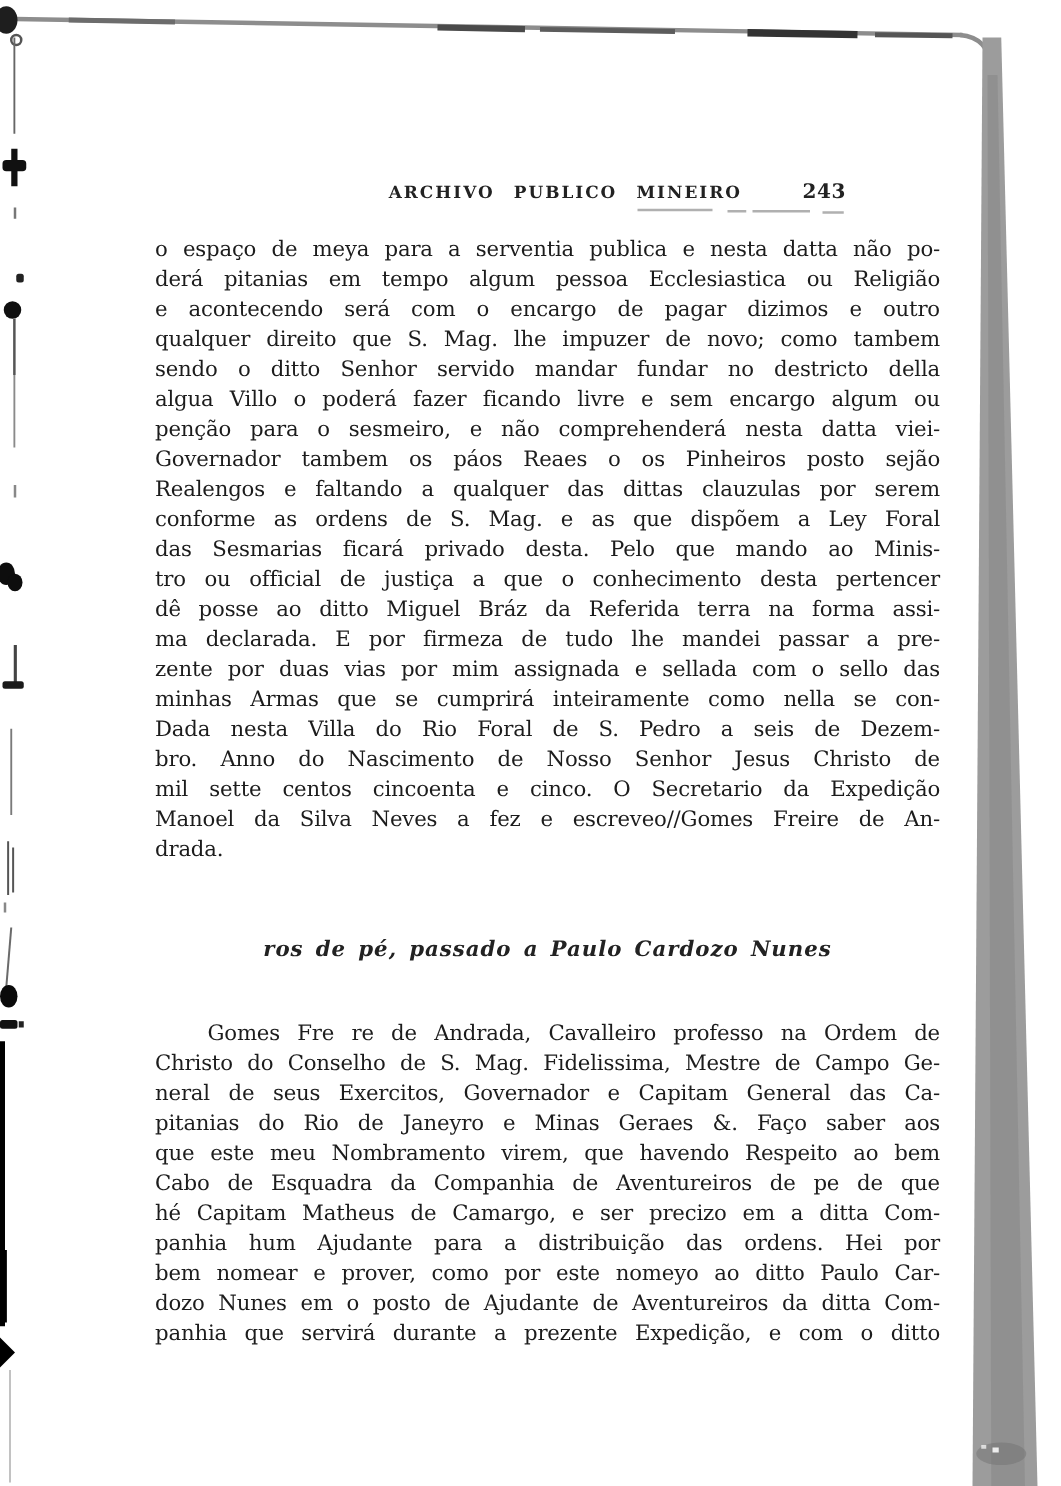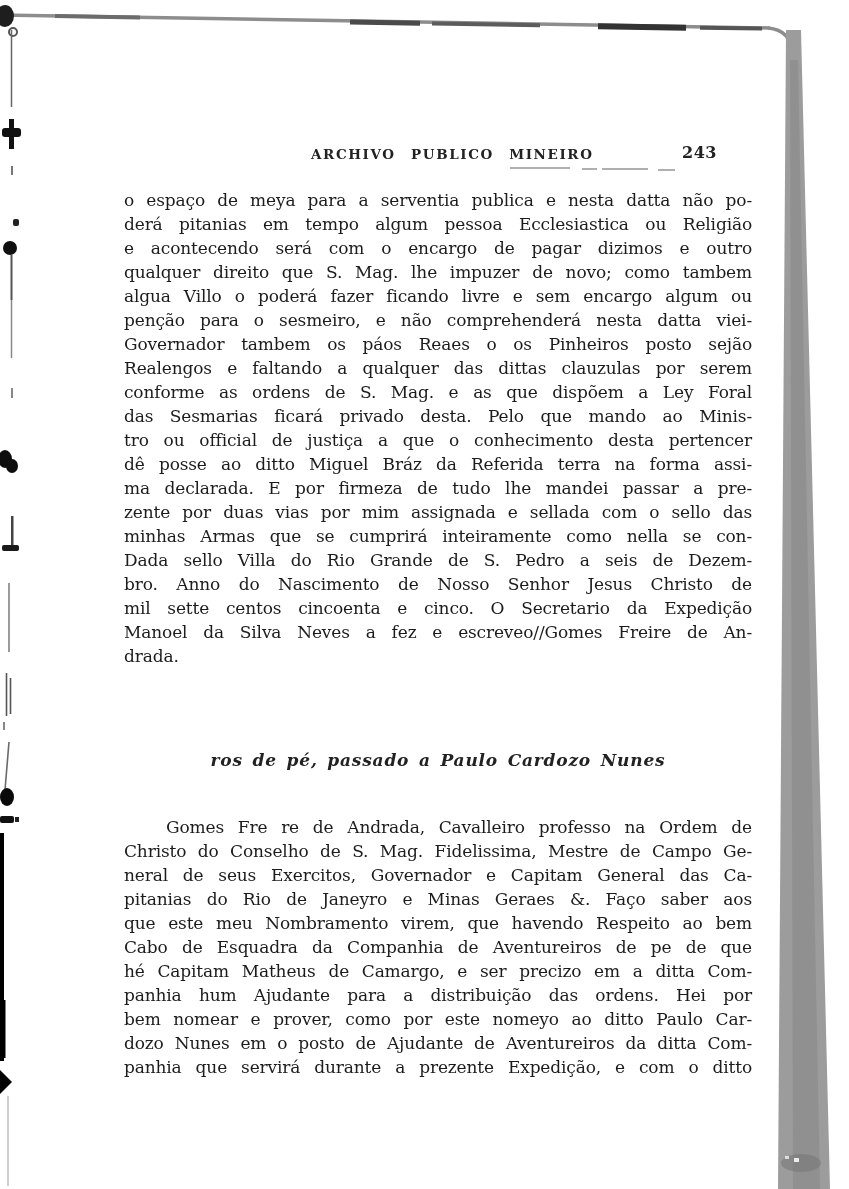--- a/index.html
+++ b/index.html
@@ -12,21 +12,21 @@
     color:#1c1c1c;
   }
   
   .header-title{
     position:absolute;left:311px;top:146px;width:210px;
     font-size:13.5px;font-weight:bold;
     letter-spacing:1.6px;word-spacing:9px;
     white-space:nowrap;color:#222;
   }
   .page-number{
-    position:absolute;left:682px;top:143px;
+    position:absolute;left:642px;top:143px;
     font-size:16px;font-weight:bold;color:#222;
     letter-spacing:0.5px;
   }
   .underline-artifact{position:absolute;height:2px;background:#b0b0b0;top:167px;}
   .u1{left:510px;width:60px;}
   .u2{left:582px;width:15px;top:168px;}
   .u3{left:602px;width:46px;top:168px;}
   .u4{left:658px;width:17px;top:169px;}
 
   
@@ -62,32 +62,33 @@
   <div class="underline-artifact u1"></div>
   <div class="underline-artifact u2"></div>
   <div class="underline-artifact u3"></div>
   <div class="underline-artifact u4"></div>
 
   <div class="textblock para1">
       <div class="line">o espaço de meya para a serventia publica e nesta datta não po-</div>
       <div class="line">derá pitanias em tempo algum pessoa Ecclesiastica ou Religião</div>
       <div class="line">e acontecendo será com o encargo de pagar dizimos e outro</div>
       <div class="line">qualquer direito que S. Mag. lhe impuzer de novo; como tambem</div>
+      <div class="line">sendo o ditto Senhor servido mandar fundar no destricto della</div>
       <div class="line">algua Villo o poderá fazer ficando livre e sem encargo algum ou</div>
       <div class="line">penção para o sesmeiro, e não comprehenderá nesta datta viei-</div>
       <div class="line">Governador tambem os páos Reaes o os Pinheiros posto sejão</div>
       <div class="line">Realengos e faltando a qualquer das dittas clauzulas por serem</div>
       <div class="line">conforme as ordens de S. Mag. e as que dispõem a Ley Foral</div>
       <div class="line">das Sesmarias ficará privado desta. Pelo que mando ao Minis-</div>
       <div class="line">tro ou official de justiça a que o conhecimento desta pertencer</div>
       <div class="line">dê posse ao ditto Miguel Bráz da Referida terra na forma assi-</div>
       <div class="line">ma declarada. E por firmeza de tudo lhe mandei passar a pre-</div>
       <div class="line">zente por duas vias por mim assignada e sellada com o sello das</div>
       <div class="line">minhas Armas que se cumprirá inteiramente como nella se con-</div>
-      <div class="line">Dada sello Villa do Rio Grande de S. Pedro a seis de Dezem-</div>
+      <div class="line">Dada nesta Villa do Rio Foral de S. Pedro a seis de Dezem-</div>
       <div class="line">bro. Anno do Nascimento de Nosso Senhor Jesus Christo de</div>
       <div class="line">mil sette centos cincoenta e cinco. O Secretario da Expedição</div>
       <div class="line">Manoel da Silva Neves a fez e escreveo//Gomes Freire de An-</div>
       <div class="line">drada.</div>
     </div>
 
   <div class="textblock heading">
       <div class="line">ros de pé, passado a Paulo Cardozo Nunes</div>
     </div>
 

